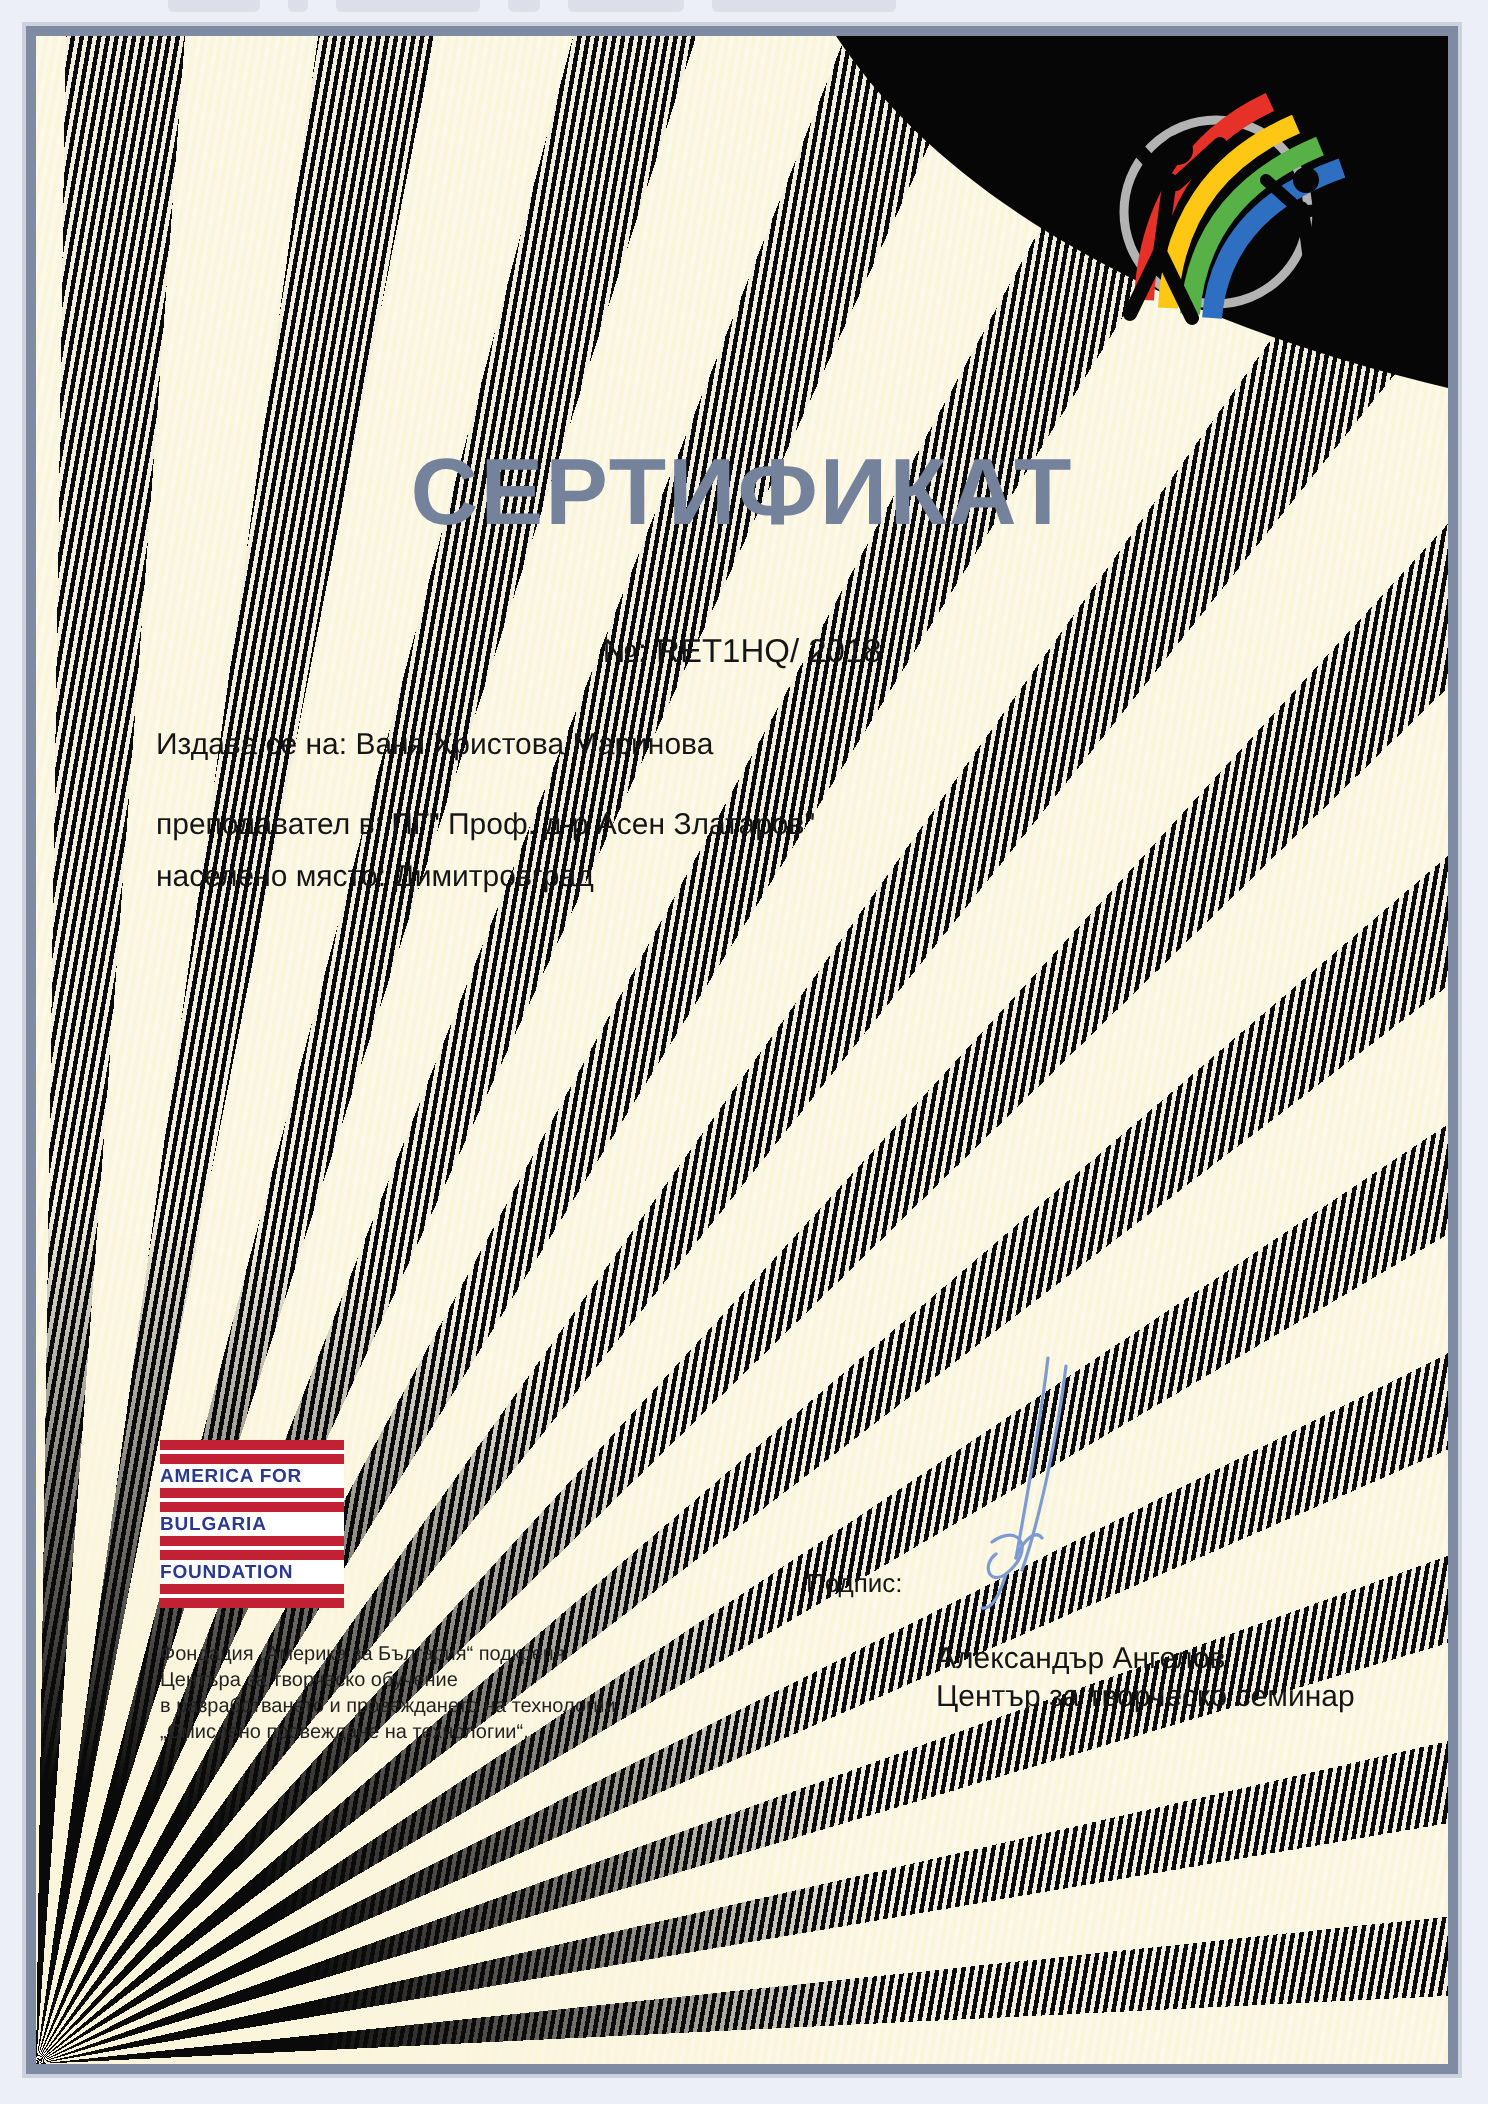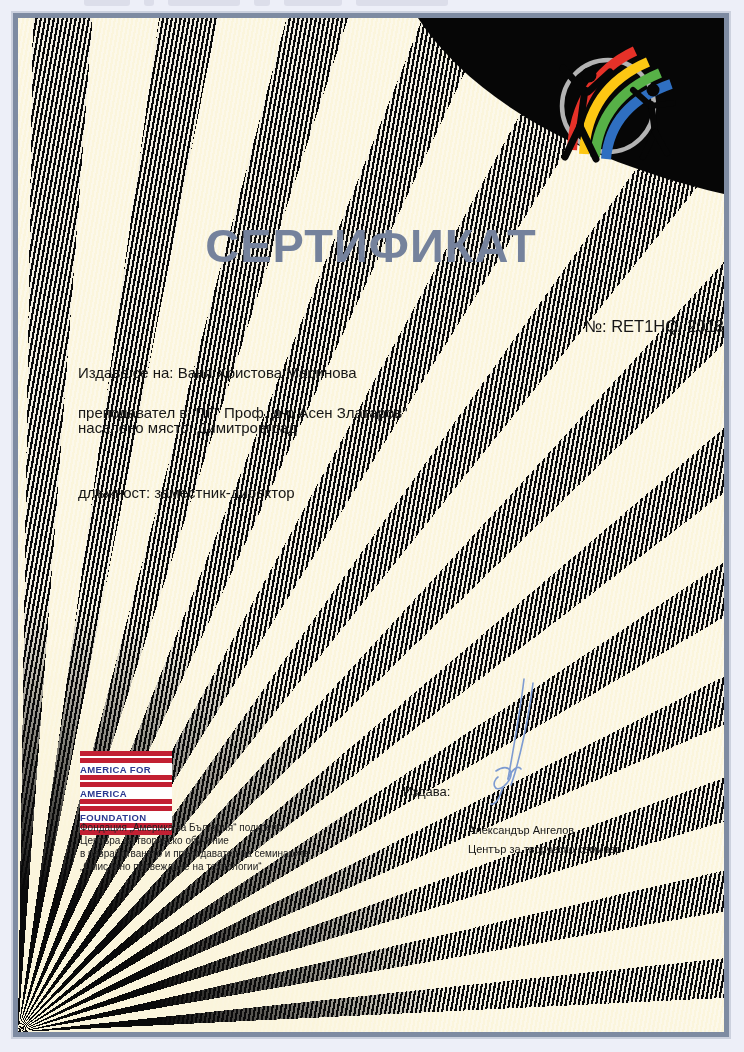--- a/index.html
+++ b/index.html
@@ -47,49 +47,49 @@
 
   .blob-svg{ position:absolute; right:0; top:0; }
 
   .title{
     position:absolute; left:0; right:0; top:200px;
     text-align:center; font-size:47px; font-weight:bold;
     letter-spacing:1px; color:#75829c;
   }
   .cert-number{
     position:absolute; left:0; right:0; top:299px;
-    text-align:right; font-size:16.5px; color:#151515;
+    text-align:center; font-size:16.5px; color:#151515;
   }
   .line{ position:absolute; left:60px; font-size:15px; color:#151515; white-space:nowrap; }
-  .l1{ top:346px; } .l2{ top:386px; } .l3{ top:401px; } .l4{ top:466px; }
+  .l1{ top:346px; } .l2{ top:386px; } .l3{ top:412px; } .l4{ top:466px; }
 
   .participation{
     position:absolute; left:60px; top:559px;
     font-size:15px; line-height:19px; color:#151515; white-space:nowrap;
   }
 
   
-  .abf{ position:absolute; left:62px; top:702px; width:92px;margin-top:31px; }
+  .abf{ position:absolute; left:62px; top:702px; width:92px; }
   .abf-bars{ height:12px;
     background:linear-gradient(to bottom,#c22033 0 5px,#ffffff 5px 7px,#c22033 7px 12px); }
   .abf-text{ height:12px; background:#ffffff; color:#2b3990;
     font-size:9.5px; font-weight:bold; letter-spacing:.4px;
     display:flex; align-items:center; }
 
   .footnote{
     position:absolute; left:62px; top:803px;
     font-size:10px; line-height:13px; color:#222222; white-space:nowrap;
   }
 
   .sign-label{ position:absolute; left:385px; top:766px; font-size:13px; color:#151515; }
   .signature-svg{ position:absolute; left:440px; top:655px; }
 
   .signatory{
     position:absolute; left:450px; top:803px;
-    font-size:11px; line-height:18.5px; color:#151515; white-space:nowrap;
+    font-size:15px; line-height:18.5px; color:#151515; white-space:nowrap;
   }
 </style>
 </head>
 <body>
 
 <div class="cutoff-row">
   <span style="width:46px"></span>
     <span style="width:10px"></span>
     <span style="width:72px"></span>
   <span style="width:16px"></span>
@@ -130,41 +130,40 @@
       </g>
     </svg>
 
     <div class="title">СЕРТИФИКАТ</div>
 
     <div class="cert-number">№: RET1HQ/ 2018</div>
 
     <div class="line l1">Издава се на: Ваня Христова Маринова</div>
     <div class="line l2">преподавател в: ПГ" Проф. д-р Асен Златаров"</div>
     <div class="line l3">населено място: Димитровград</div>
-    <div class="line l4">длъжност: заместник-директор</div>
 
 
     <div class="abf">
       <div class="abf-bars"></div>
       <div class="abf-text">AMERICA FOR</div>
       <div class="abf-bars"></div>
-      <div class="abf-text">AMERICA</div>
+      <div class="abf-text">BULGARIA</div>
       <div class="abf-bars"></div>
       <div class="abf-text">FOUNDATION</div>
       <div class="abf-bars"></div>
     </div>
 
     <div class="footnote">
       <div>Фондация „Америка за България“ подкрепя</div>
       <div>Центъра за творческо обучение</div>
-      <div>в разработването и преподавател на семинарите</div>
+      <div>в разработването и провеждането на технологии</div>
       <div>„Смислено провеждане на технологии“.</div>
     </div>
 
-    <div class="sign-label">Издава:</div>
+    <div class="sign-label">Подпис:</div>
 
     <svg class="signature-svg" width="120" height="140" viewBox="0 0 120 140">
       <g fill="none" stroke="#7d9bd1" stroke-width="1.6" stroke-linecap="round">
         <path d="M66,6 C62,40 54,84 50,106"></path>
         <path d="M75,10 C71,44 61,90 53,112"></path>
         <path d="M38,98 C52,88 60,102 45,114 C36,120 33,109 40,104"></path>
         <path d="M45,114 C42,124 38,132 33,131"></path>
         <path d="M50,106 C54,96 60,92 63,96"></path>
       </g>
     </svg>

